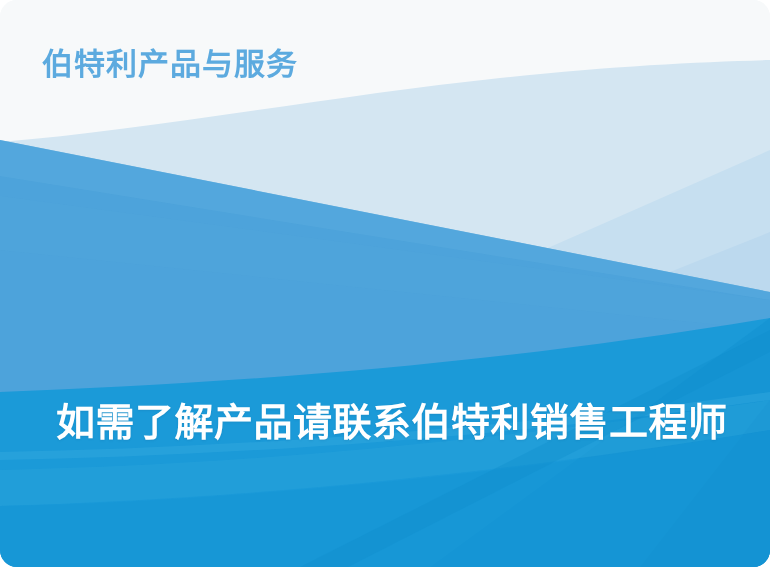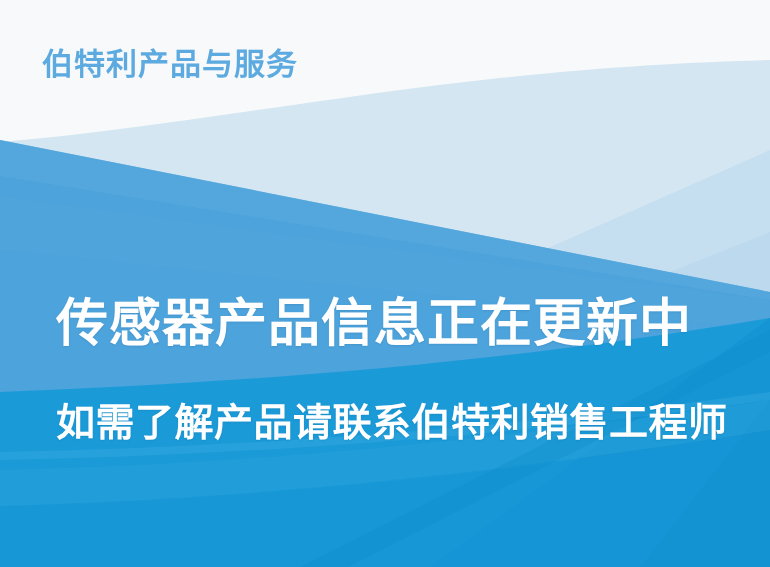--- a/index.html
+++ b/index.html
@@ -11,20 +11,21 @@
   body {
     font-family: "DejaVu Sans", "Liberation Sans", sans-serif;
   }
 
   #banner {
     position: relative;
     width: 770px;
     height: 567px;
     overflow: hidden;
     background: #F7F9FA;
+    border-radius: 17px;
   }
 
   
   #bg-art {
     position: absolute;
     inset: 0;
     width: 770px;
     height: 567px;
     display: block;
   }
@@ -112,19 +113,18 @@
     <path d="M0,452 C 230,448 520,428 770,392 L770,400 C 520,436 230,456 0,460 Z" fill="#3BAEE2" opacity="0.35"></path>
 
     <path d="M300,567 L770,330 L770,352 L348,567 Z" fill="#0E8CCC" opacity="0.35"></path>
 
   </svg>
 
   <div id="content">
 
     <div class="eyebrow">伯特利产品与服务</div>
 
-    <div class="headline">传感器产品信息正在更新中</div>
 
     <div class="subheadline">如需了解产品请联系伯特利销售工程师</div>
 
   </div>
 
 </div>
 
 </body></html>

